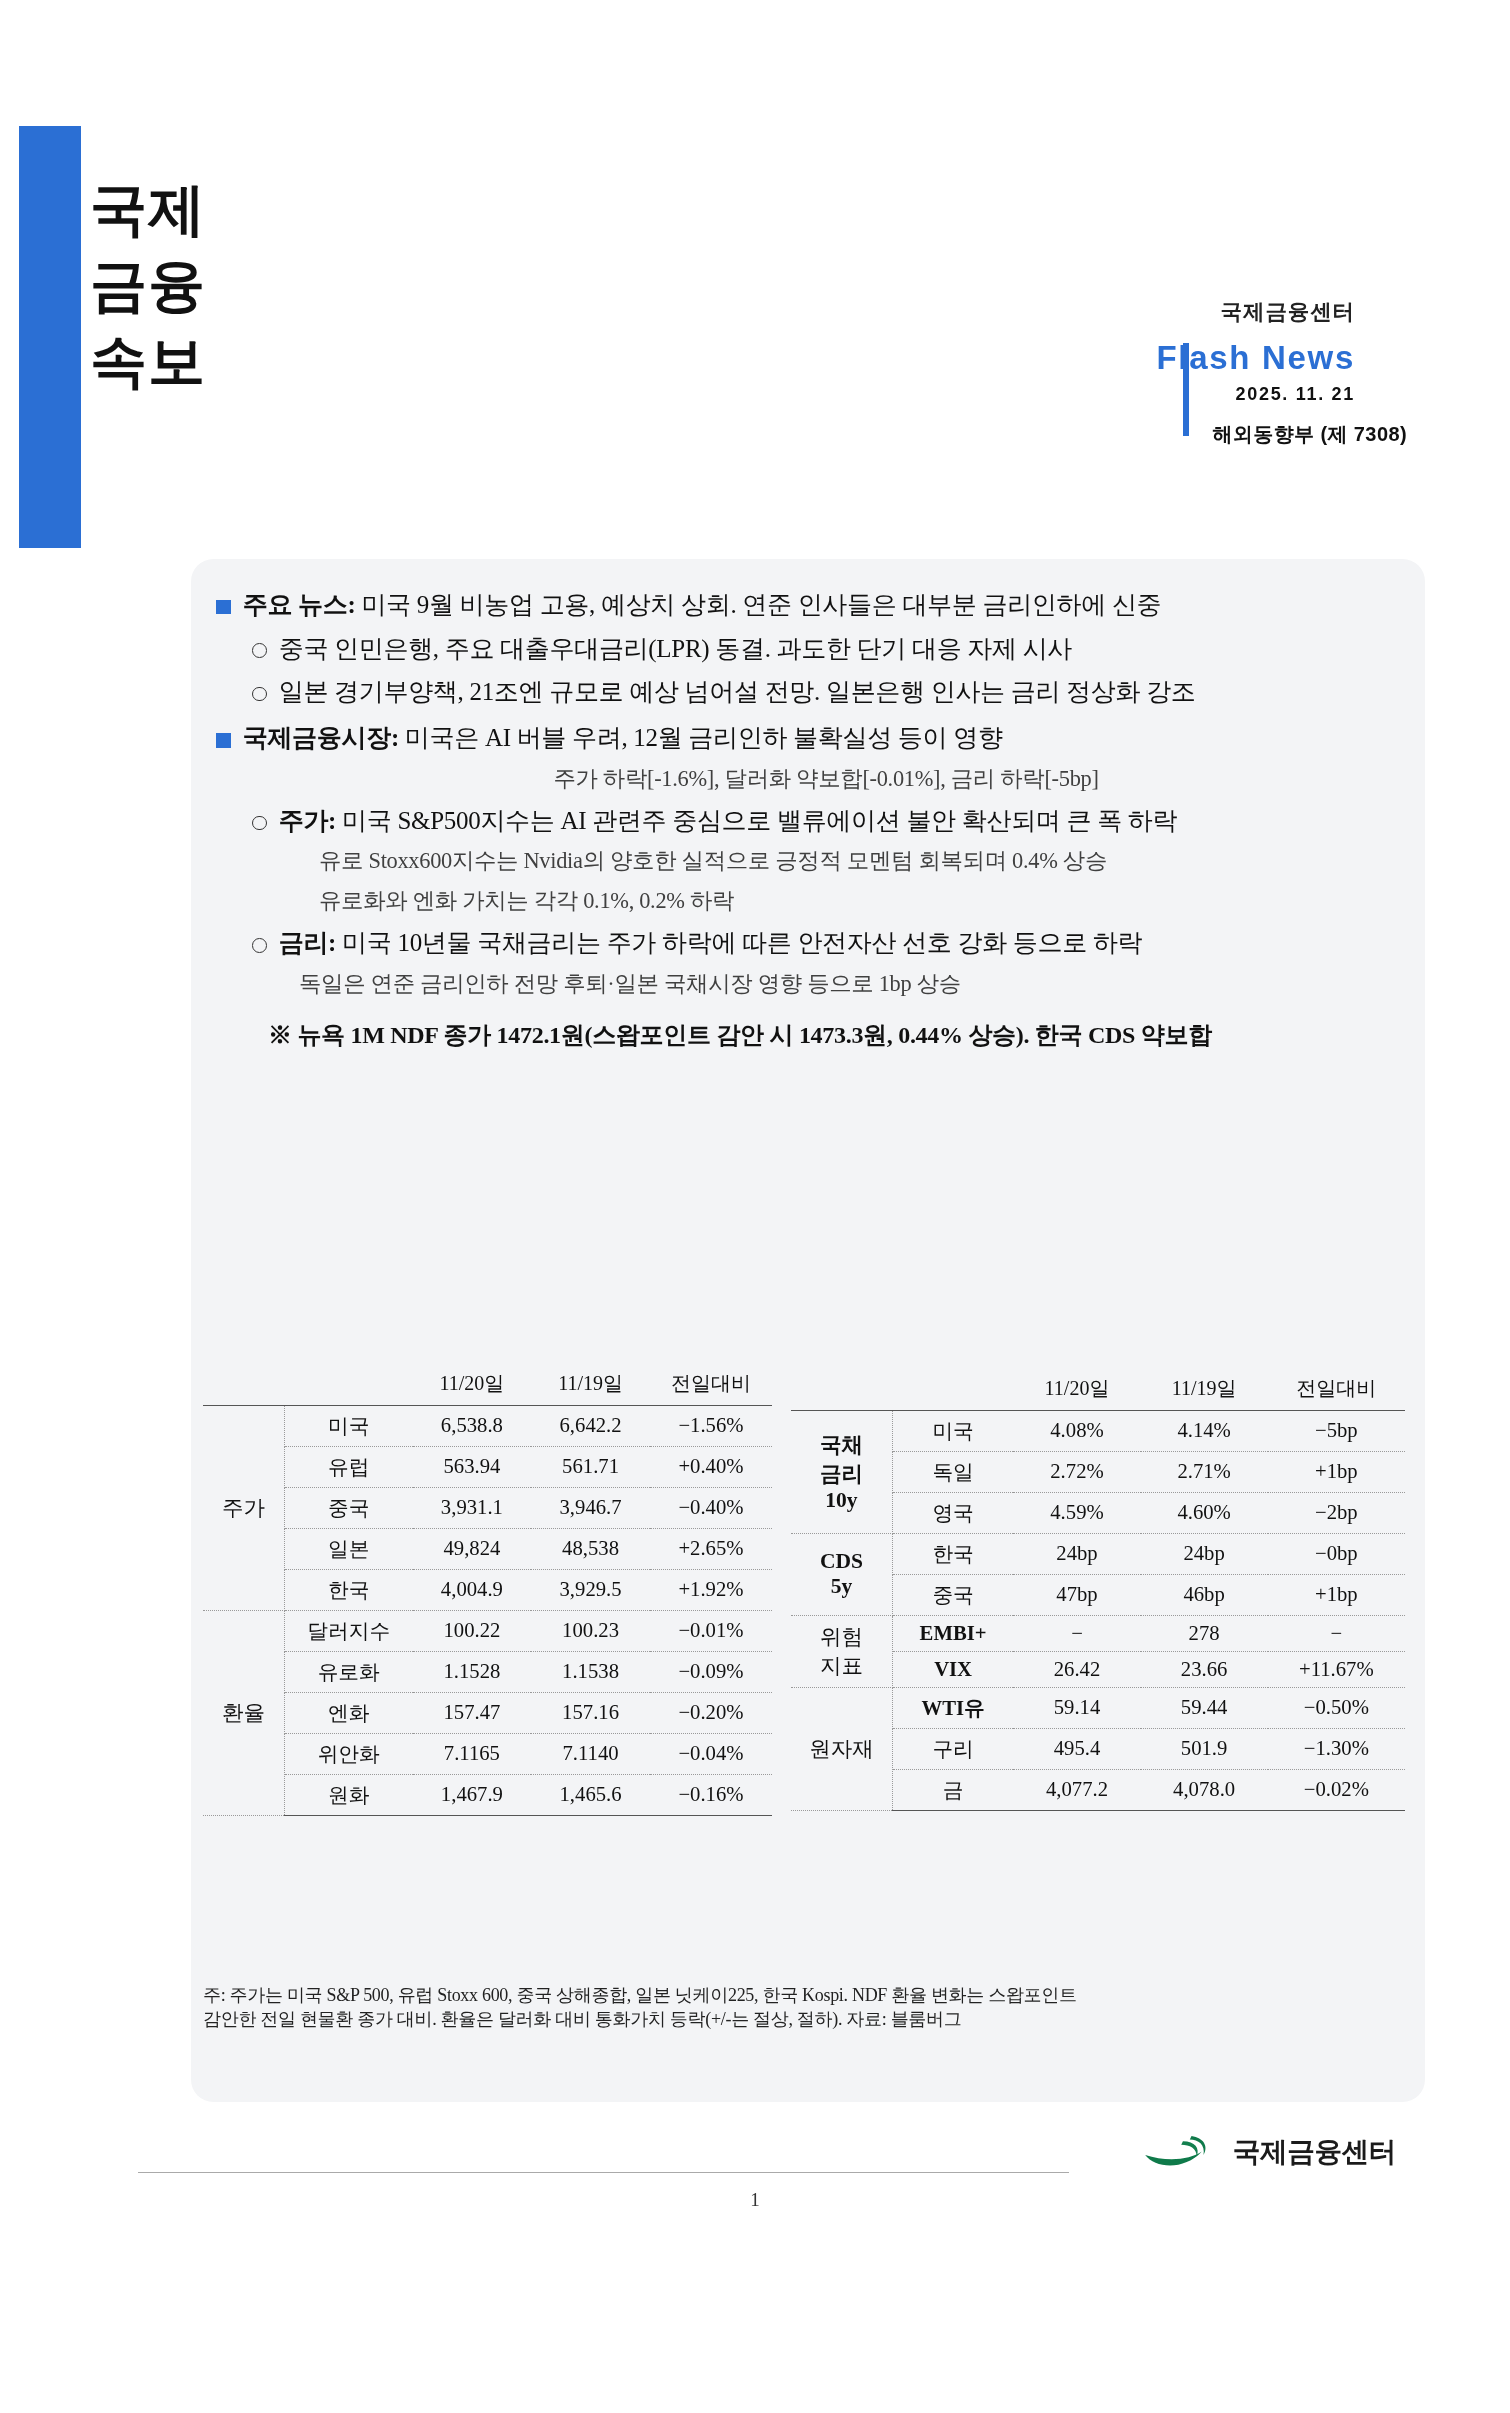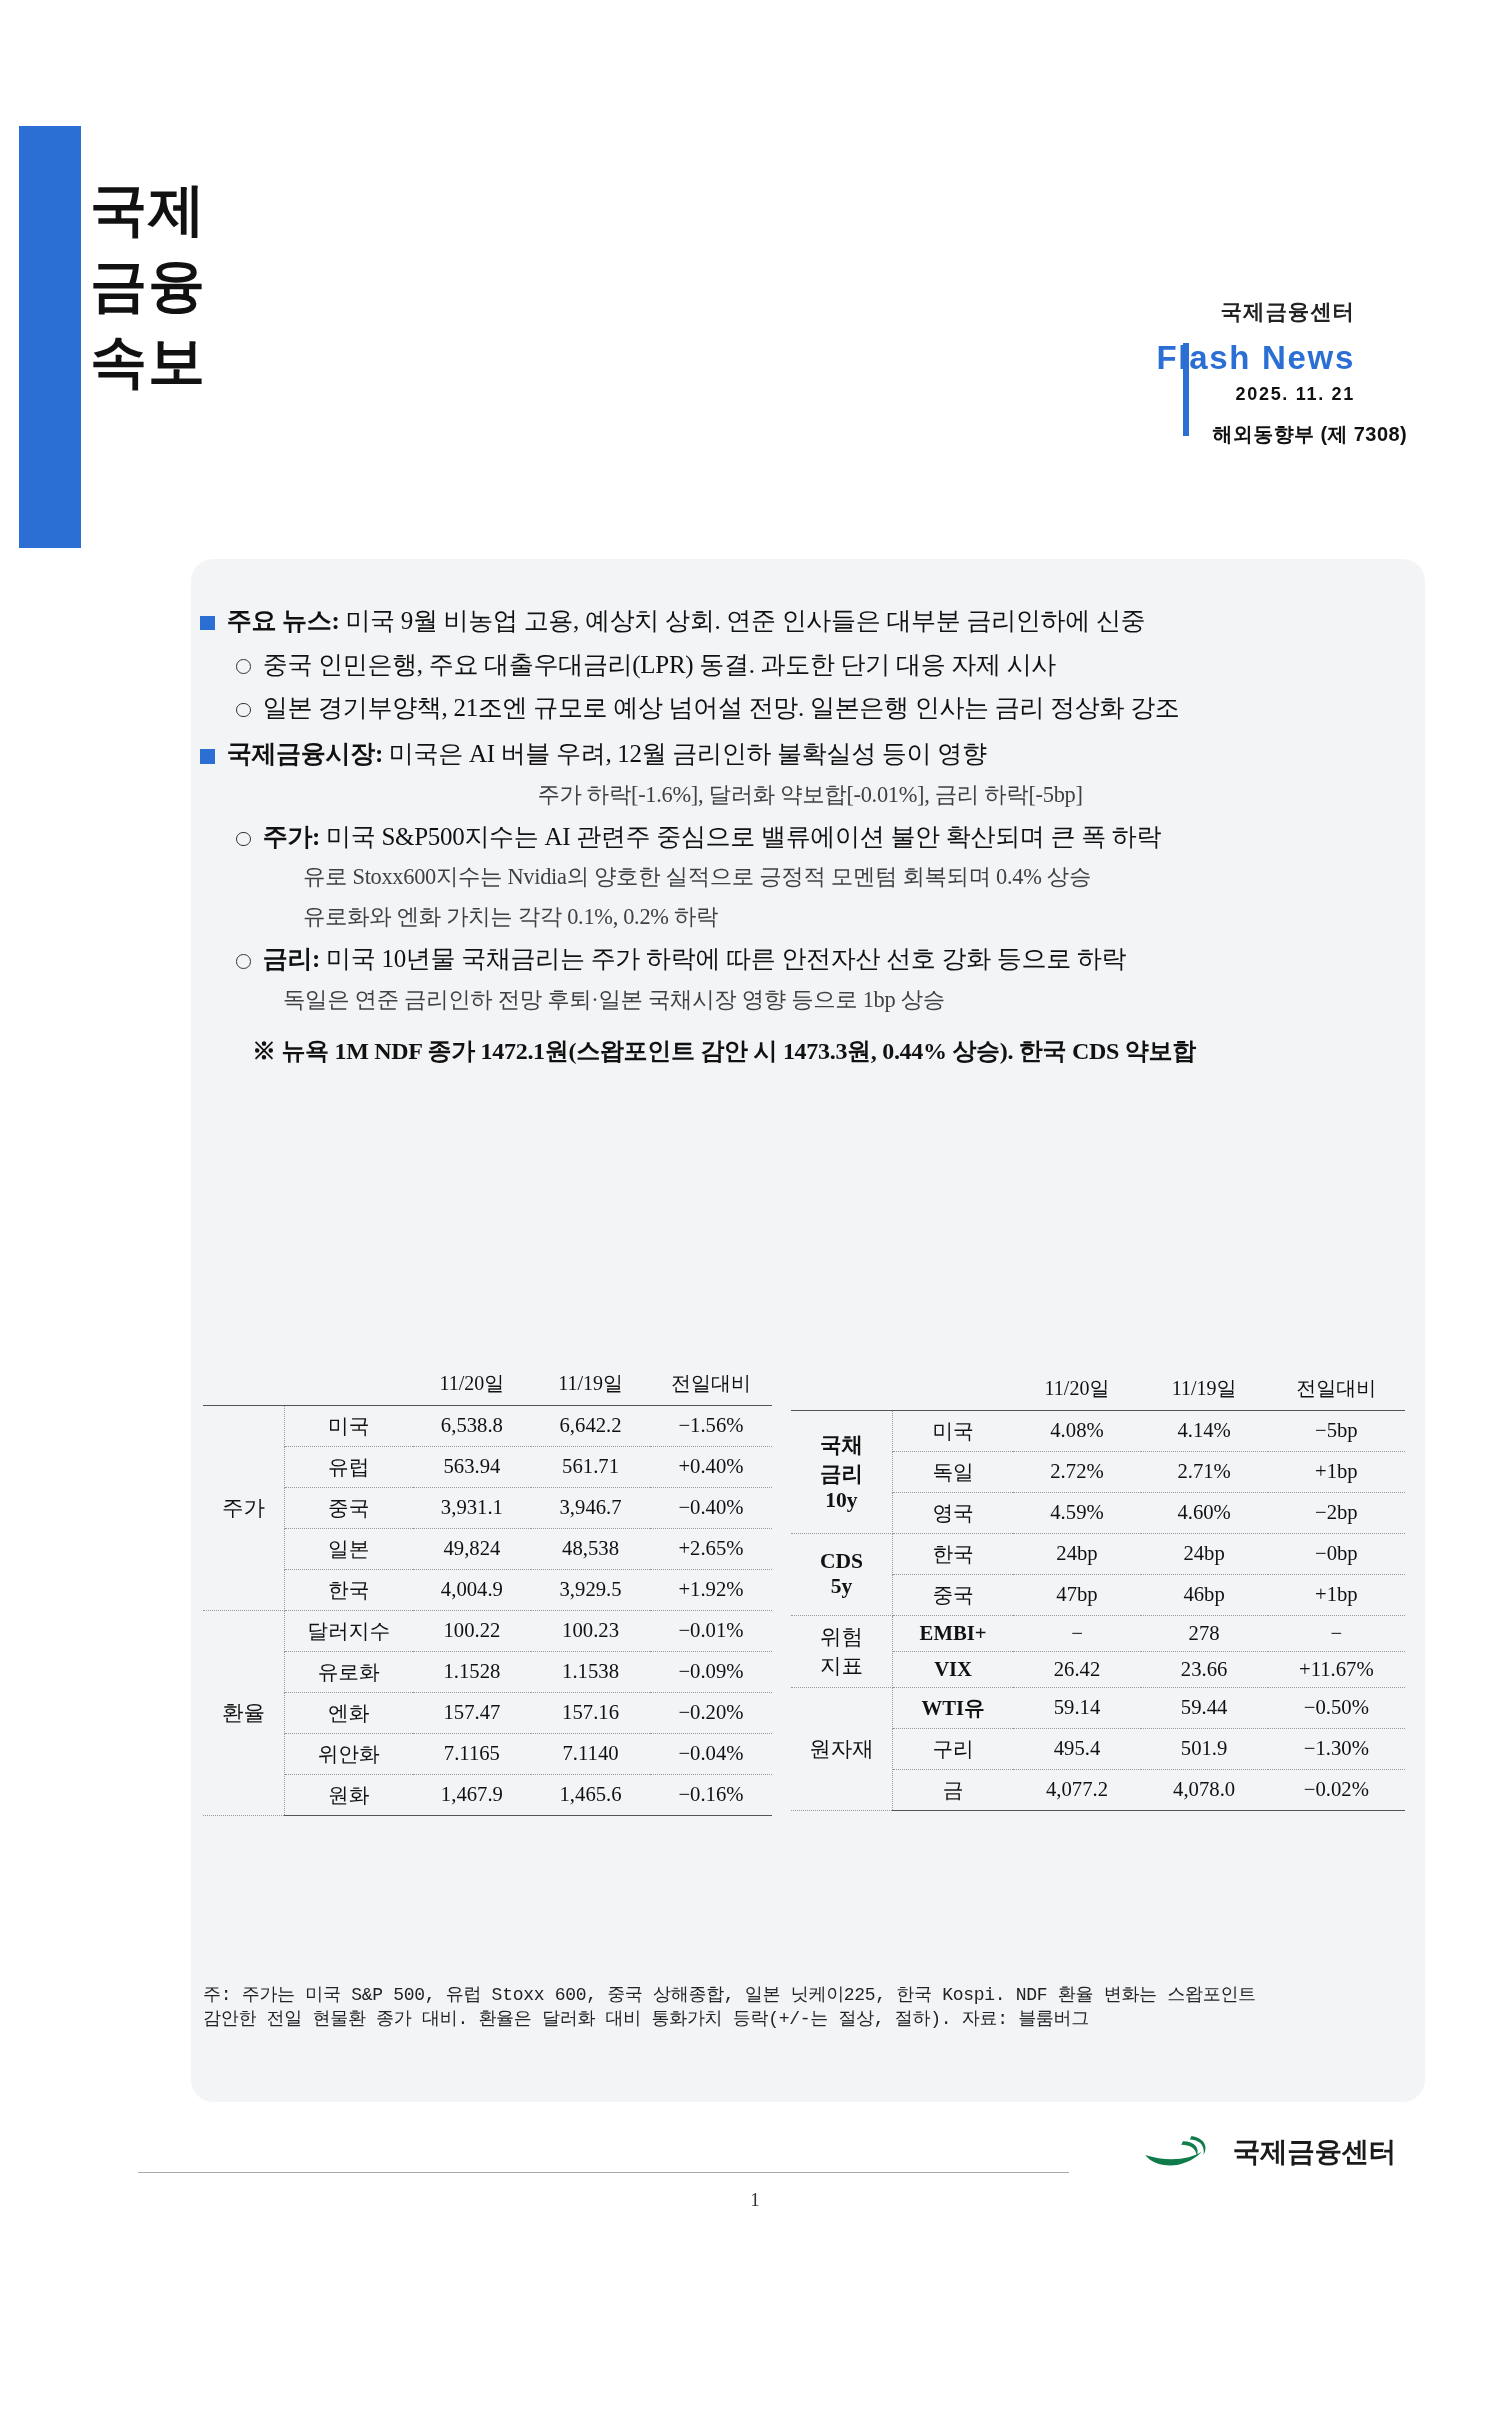--- a/index.html
+++ b/index.html
@@ -98,25 +98,24 @@
     position: absolute;
     left: 191px;
     top: 559px;
     width: 1234px;
     height: 1543px;
     background: #f3f4f6;
     border-radius: 22.4px;
   }
   .bullets {
     position: absolute;
-    left: 200px;
+    left: 216px;
     top: 586px;
     width: 1220px;
     color: #111111;
-    margin-top: 16px;
   }
   .line {
     display: flex;
     align-items: flex-start;
     margin-bottom: 6px;
   }
   .sq {
     flex: 0 0 auto;
     width: 14.7px;
     height: 14.7px;
@@ -200,21 +199,20 @@
 
   .foot-note {
     position: absolute;
     left: 203px;
     top: 1983px;
     width: 1215px;
     font-size: 18px;
     line-height: 1.35;
     color: #222;
     letter-spacing: -0.3px;
-    font-family: Liberation Mono, monospace;
   }
 
   
   .foot-rule {
     position: absolute;
     left: 138px;
     top: 2172px;
     width: 931px;
     height: 0.9px;
     background: #aaaaaa;

